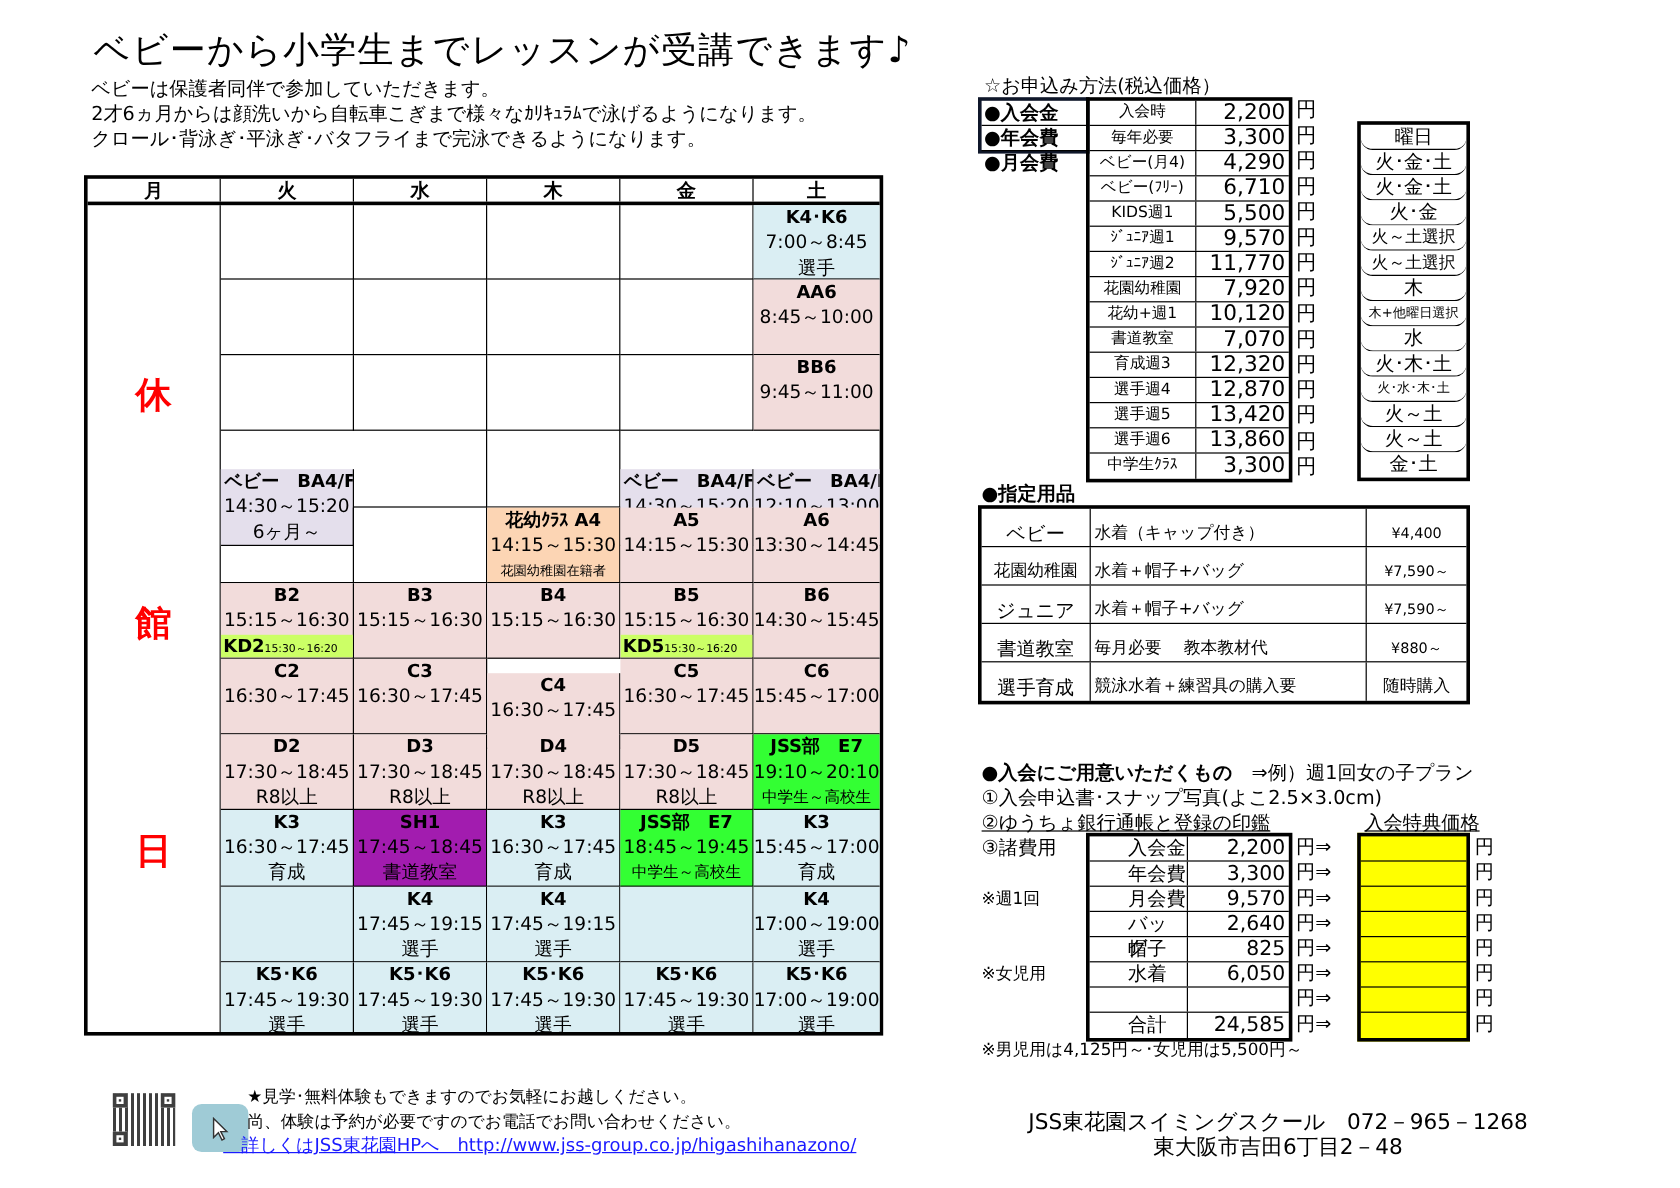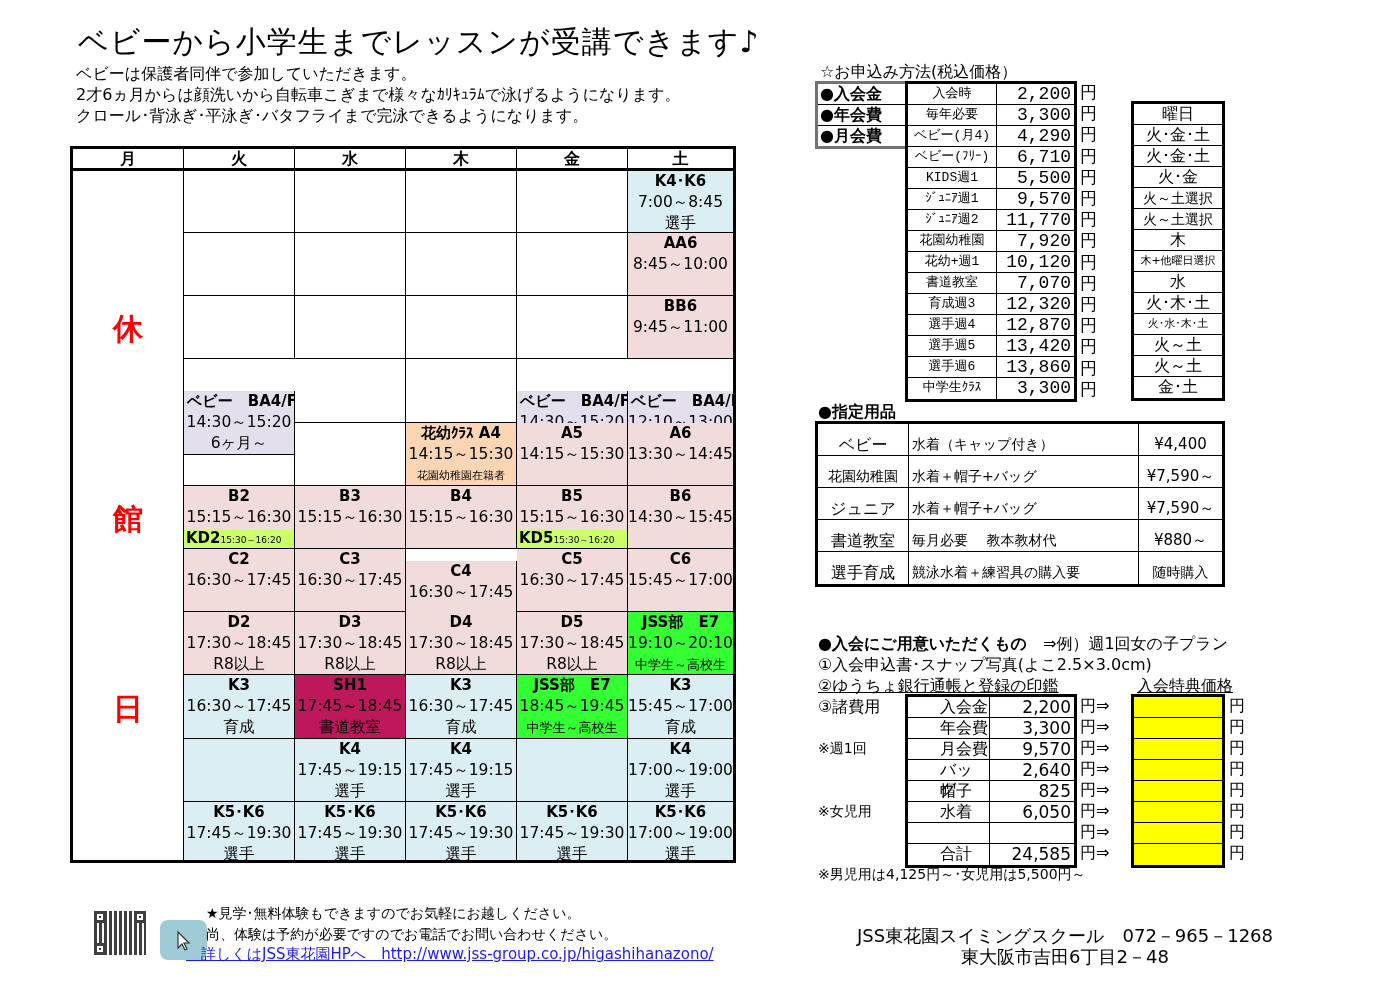--- a/index.html
+++ b/index.html
@@ -16,47 +16,47 @@
   .closed-char{position:absolute;left:0;width:100%;text-align:center;color:#f00;font-weight:bold;font-size:30px;}
   .cell{position:absolute;box-sizing:border-box;border-right:1px solid #000;border-bottom:1px solid #000;text-align:center;font-size:15.5px;line-height:21px;overflow:hidden;}
   .cell .cname{font-weight:bold;font-size:15px;}
   .cell .sub{font-size:13px;}
   .cell .tiny{font-size:11px;}
   .pink{background:#f2dcdb;}
   .blue{background:#daeef3;}
   .lav{background:#e4dfec;margin-top:32px;}
   .orange{background:#fcd5b4;}
   .green{background:#33ff33;}
-  .steel{background:#be185d;}
+  .steel{background:#a21caf;}
   .kd{position:absolute;left:0;bottom:0;height:19px;background:#ccff66;text-align:left;padding-left:2px;white-space:nowrap;font-weight:bold;font-size:15px;line-height:19px;}
   .kd .kdt{font-weight:normal;font-size:9px;}
   .lbl-left{text-align:left;padding-left:3px;white-space:nowrap;font-weight:bold;font-size:14px;}
   
   .sec-title{font-size:16px;white-space:nowrap;}
-  .fee-cat{left:815px;top:81px;width:93px;height:68px;border:3px solid #737373;box-sizing:border-box;}
+  .fee-cat{left:815px;top:81px;width:93px;height:47px;border:3px solid #0f172a;box-sizing:border-box;}
   .fee-cat div{height:20px;line-height:20px;font-weight:bold;font-size:16px;border-bottom:1px solid #000;padding-left:2px;white-space:nowrap;}
   .fee-cat div:last-child{border-bottom:none;}
-  .fee-tbl{left:905px;top:81px;width:172px;border:3px solid #000;box-sizing:border-box;font-family:Liberation Mono, monospace;}
+  .fee-tbl{left:905px;top:81px;width:172px;border:3px solid #000;box-sizing:border-box;}
   .fee-row{display:flex;height:21px;border-bottom:1px solid #000;box-sizing:border-box;}
   .fee-row:last-child{border-bottom:none;}
   .fee-row .fn{width:88px;border-right:1px solid #000;text-align:center;font-size:13px;line-height:20px;white-space:nowrap;overflow:hidden;}
   .fee-row .fv{flex:1;text-align:right;font-size:18px;line-height:20px;padding-right:3px;}
   .yen-col{left:1080px;font-size:17px;line-height:21.2px;}
   .day-tbl{left:1131px;top:101px;width:94px;border:3px solid #000;box-sizing:border-box;}
-  .day-row{height:21px;border-bottom:1px solid #000;text-align:center;font-size:16px;line-height:20px;white-space:nowrap;overflow:hidden;box-sizing:border-box;}
+  .day-row{height:21px;border-bottom:1px solid #000;text-align:center;font-size:16px;line-height:20px;white-space:nowrap;overflow:hidden;box-sizing:border-box;border-radius:10px;}
   .day-row:last-child{border-bottom:none;}
   .day-row.sm{font-size:11px;}
   .day-row.md{font-size:14px;}
   
   .goods{left:815px;top:421px;width:410px;border:3px solid #000;box-sizing:border-box;}
   .g-row{display:flex;height:32px;border-bottom:1px solid #000;box-sizing:border-box;}
   .g-row:last-child{border-bottom:none;}
   .g-row .g1{width:90px;border-right:1px solid #000;text-align:center;font-size:16px;line-height:41px;white-space:nowrap;}
   .g-row .g2{width:226px;border-right:1px solid #000;padding-left:3px;font-size:14px;line-height:41px;white-space:nowrap;}
-  .g-row .g3{flex:1;text-align:center;font-size:15px;line-height:41px;}
+  .g-row .g3{flex:1;text-align:center;font-size:12px;line-height:41px;}
   .bold-sec{font-weight:bold;}
   .req-line{left:818px;font-size:16px;white-space:nowrap;}
   .cost-tbl{left:905px;top:694px;width:172px;border:3px solid #000;box-sizing:border-box;}
   .c-row{display:flex;height:21px;border-bottom:1px solid #000;box-sizing:border-box;}
   .c-row:last-child{border-bottom:none;}
   .c-row .cn{width:82px;border-right:1px solid #000;padding-left:32px;box-sizing:border-box;font-size:16px;line-height:20px;}
   .c-row .cv{flex:1;text-align:right;font-size:17px;line-height:20px;padding-right:3px;}
   .arrow-col{left:1080px;font-size:16px;line-height:21px;}
   .yellow-tbl{left:1131px;top:694px;width:94px;border:3px solid #000;box-sizing:border-box;background:#ffff00;}
   .y-row{height:21px;border-bottom:1px solid #000;box-sizing:border-box;}

